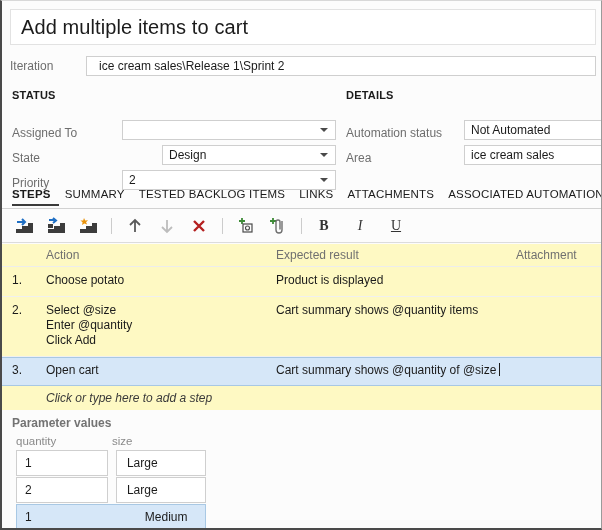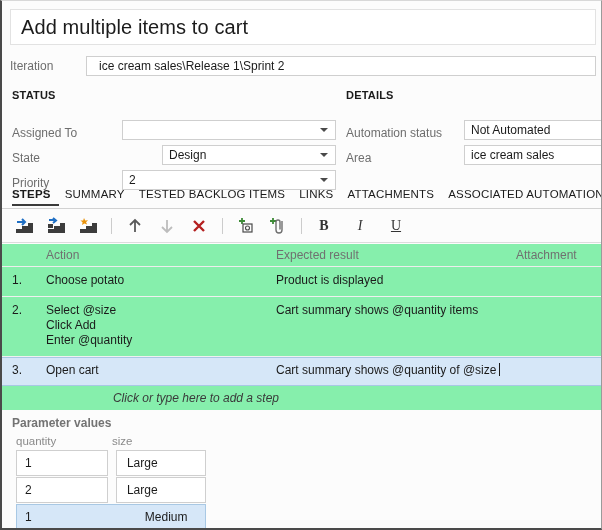--- a/index.html
+++ b/index.html
@@ -197,21 +197,21 @@
   }
   .tb-text.b { font-weight: bold; font-family: "Liberation Serif", serif; }
   .tb-text.i { font-style: italic; font-family: "Liberation Serif", serif; }
   .tb-text.u { text-decoration: underline; font-family: "Liberation Serif", serif; }
 
   
   .steps-area {
     position: absolute;
     left: 0; top: 243px;
     width: 600px;
-    background: #86efac;
+    background: #fef9c3;
   }
   .steps-header {
     position: relative;
     height: 22px;
     display: flex;
     align-items: center;
     color: #707070;
     font-size: 12px;
     border-bottom: 1px solid #ededed;
   }
@@ -246,21 +246,20 @@
     vertical-align: -2px;
     margin-left: 3px;
   }
   .addstep-row {
     display: flex;
     align-items: center;
     height: 24px;
     font-size: 12px;
     font-style: italic;
     color: #3a3a3a;
-    text-align: center;
   }
 
   
   .param-title {
     position: absolute;
     left: 10px; top: 415px;
     font-size: 12px;
     font-weight: bold;
     color: #737373;
   }
@@ -453,22 +452,22 @@
         <span class="step-line">Choose potato</span>
       </div>
       <div class="col-exp">Product is displayed</div>
       <div class="col-att"></div>
     </div>
 
     <div class="step-row">
       <div class="col-num">2.</div>
       <div class="col-act">
         <span class="step-line">Select @size</span>
+        <span class="step-line">Enter @quantity</span>
         <span class="step-line">Click Add</span>
-        <span class="step-line">Enter @quantity</span>
       </div>
       <div class="col-exp">Cart summary shows @quantity items</div>
       <div class="col-att"></div>
     </div>
 
     <div class="step-row selected">
       <div class="col-num">3.</div>
       <div class="col-act">
         <span class="step-line">Open cart</span>
       </div>

